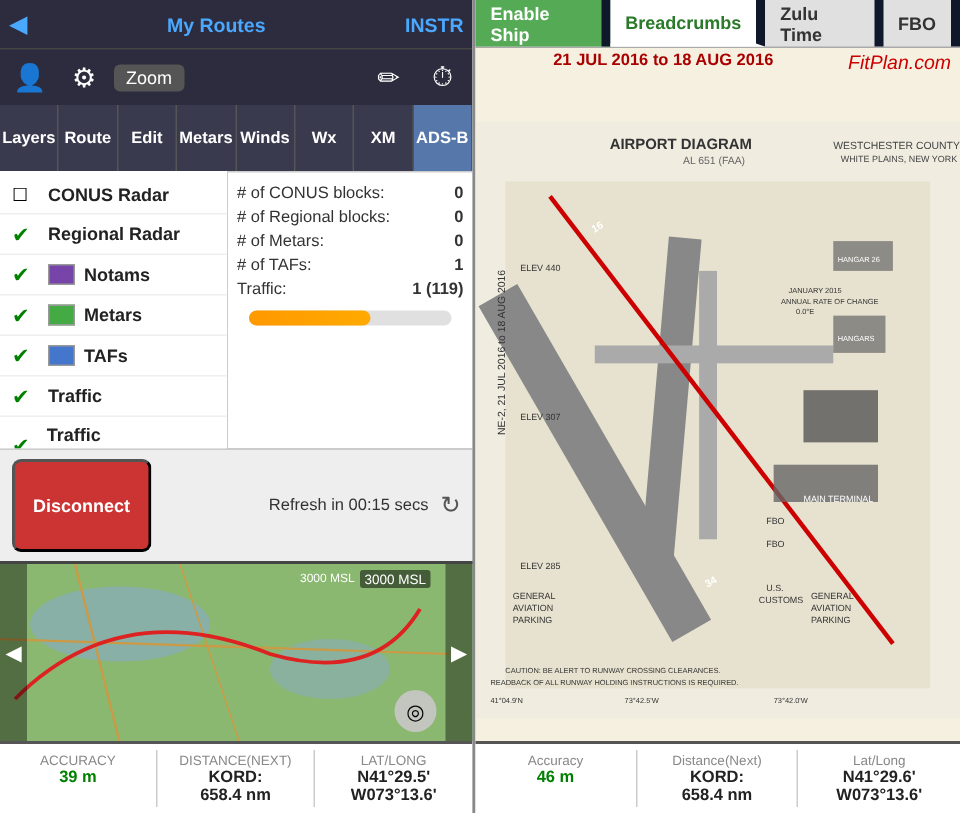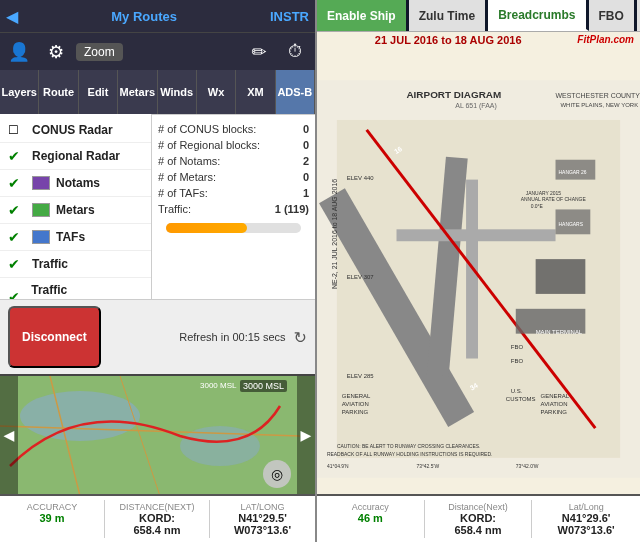--- a/index.html
+++ b/index.html
@@ -303,21 +303,21 @@
       height: 32px;
       border-bottom: 1px solid #aaa;
     }
     .right-tab {
       padding: 0 10px;
       display: flex;
       align-items: center;
       font-size: 12px;
       font-weight: bold;
       cursor: pointer;
-      border-right: 3px solid #0f172a;
+      border-right: 6px solid #0f172a;
       color: #333;
     }
     .right-tab.active {
       background: white;
       color: #2a7a2a;
       border-bottom: 2px solid white;
     }
     .right-tab.green-tab {
       background: #55aa55;
       color: white;
@@ -436,24 +436,20 @@
     <div class="stats-panel" style="flex:1; padding:6px;">
       <div class="stat-row">
         <span class="stat-label"># of CONUS blocks:</span>
         <span class="stat-value">0</span>
       </div>
       <div class="stat-row">
         <span class="stat-label"># of Regional blocks:</span>
         <span class="stat-value">0</span>
       </div>
       <div class="stat-row">
-        <span class="stat-label"># of Notams:</span>
-        <span class="stat-value">2</span>
-      </div>
-      <div class="stat-row">
         <span class="stat-label"># of Metars:</span>
         <span class="stat-value">0</span>
       </div>
       <div class="stat-row">
         <span class="stat-label"># of TAFs:</span>
         <span class="stat-value">1</span>
       </div>
       <div class="stat-row">
         <span class="stat-label">Traffic:</span>
         <span class="stat-value">1 (119)</span>
@@ -509,29 +505,29 @@
       <span class="info-value">W073°13.6'</span>
     </div>
   </div>
 
 </div>
 
 <div class="right-panel">
 
   <div class="right-tabs">
     <div class="right-tab green-tab">Enable Ship</div>
+    <div class="right-tab active">Breadcrumbs</div>
     <div class="right-tab">Zulu Time</div>
-    <div class="right-tab active">Breadcrumbs</div>
     <div class="right-tab">FBO</div>
   </div>
 
   <div class="airport-map">
     <div class="airport-date">
       <span style="color:#a00; font-size:11px; font-weight:bold;">21 JUL 2016 to 18 AUG 2016</span>
-      <span style="float:right; font-size:10px; color:#cc0000; font-weight:bold; font-style:italic; margin-right:4px;">FitPlan.com</span>
+      <span style="float:right; font-size:13px; color:#cc0000; font-weight:normal; font-style:italic; margin-right:4px;">FitPlan.com</span>
     </div>
     <svg width="100%" height="100%" viewBox="0 0 325 400">
 
       <rect width="325" height="400" fill="#f0ece0"></rect>
 
       <text x="90" y="18" font-size="10" font-weight="bold" fill="#333">AIRPORT DIAGRAM</text>
       <text x="160" y="28" font-size="7" fill="#666" text-anchor="middle">AL 651 (FAA)</text>
       <text x="240" y="18" font-size="7" fill="#444">WESTCHESTER COUNTY (HPN)</text>
       <text x="245" y="27" font-size="6" fill="#444">WHITE PLAINS, NEW YORK</text>
 

